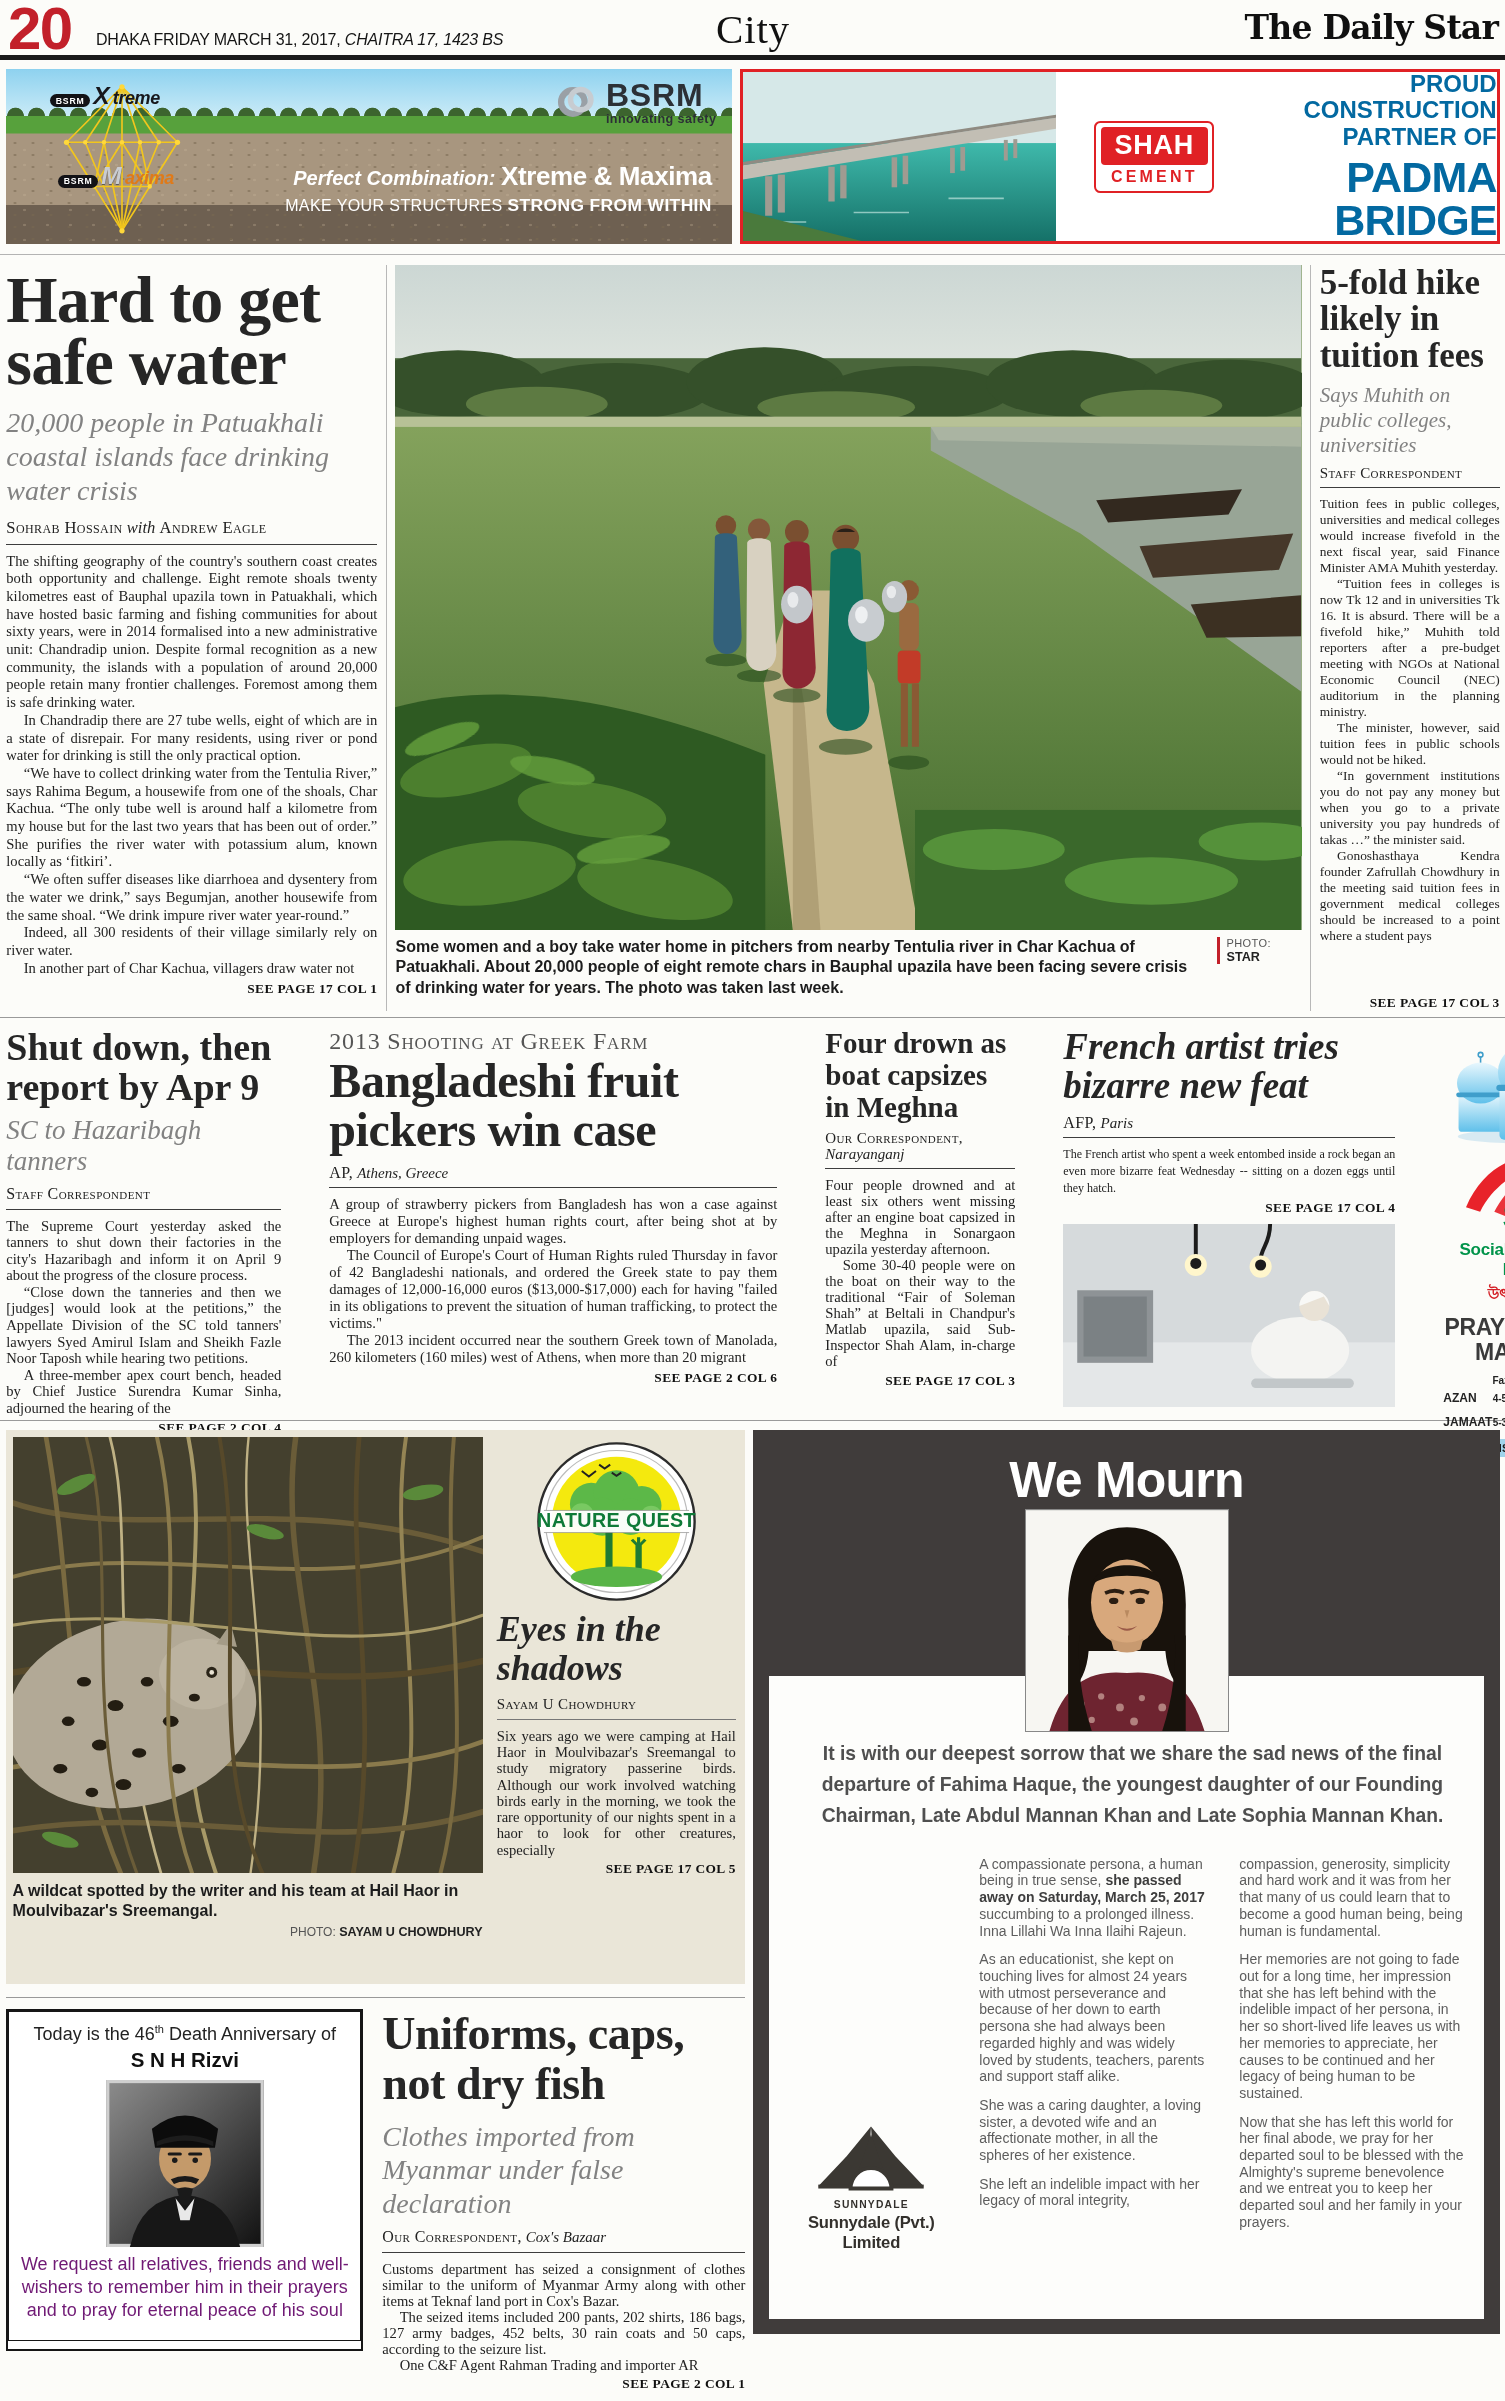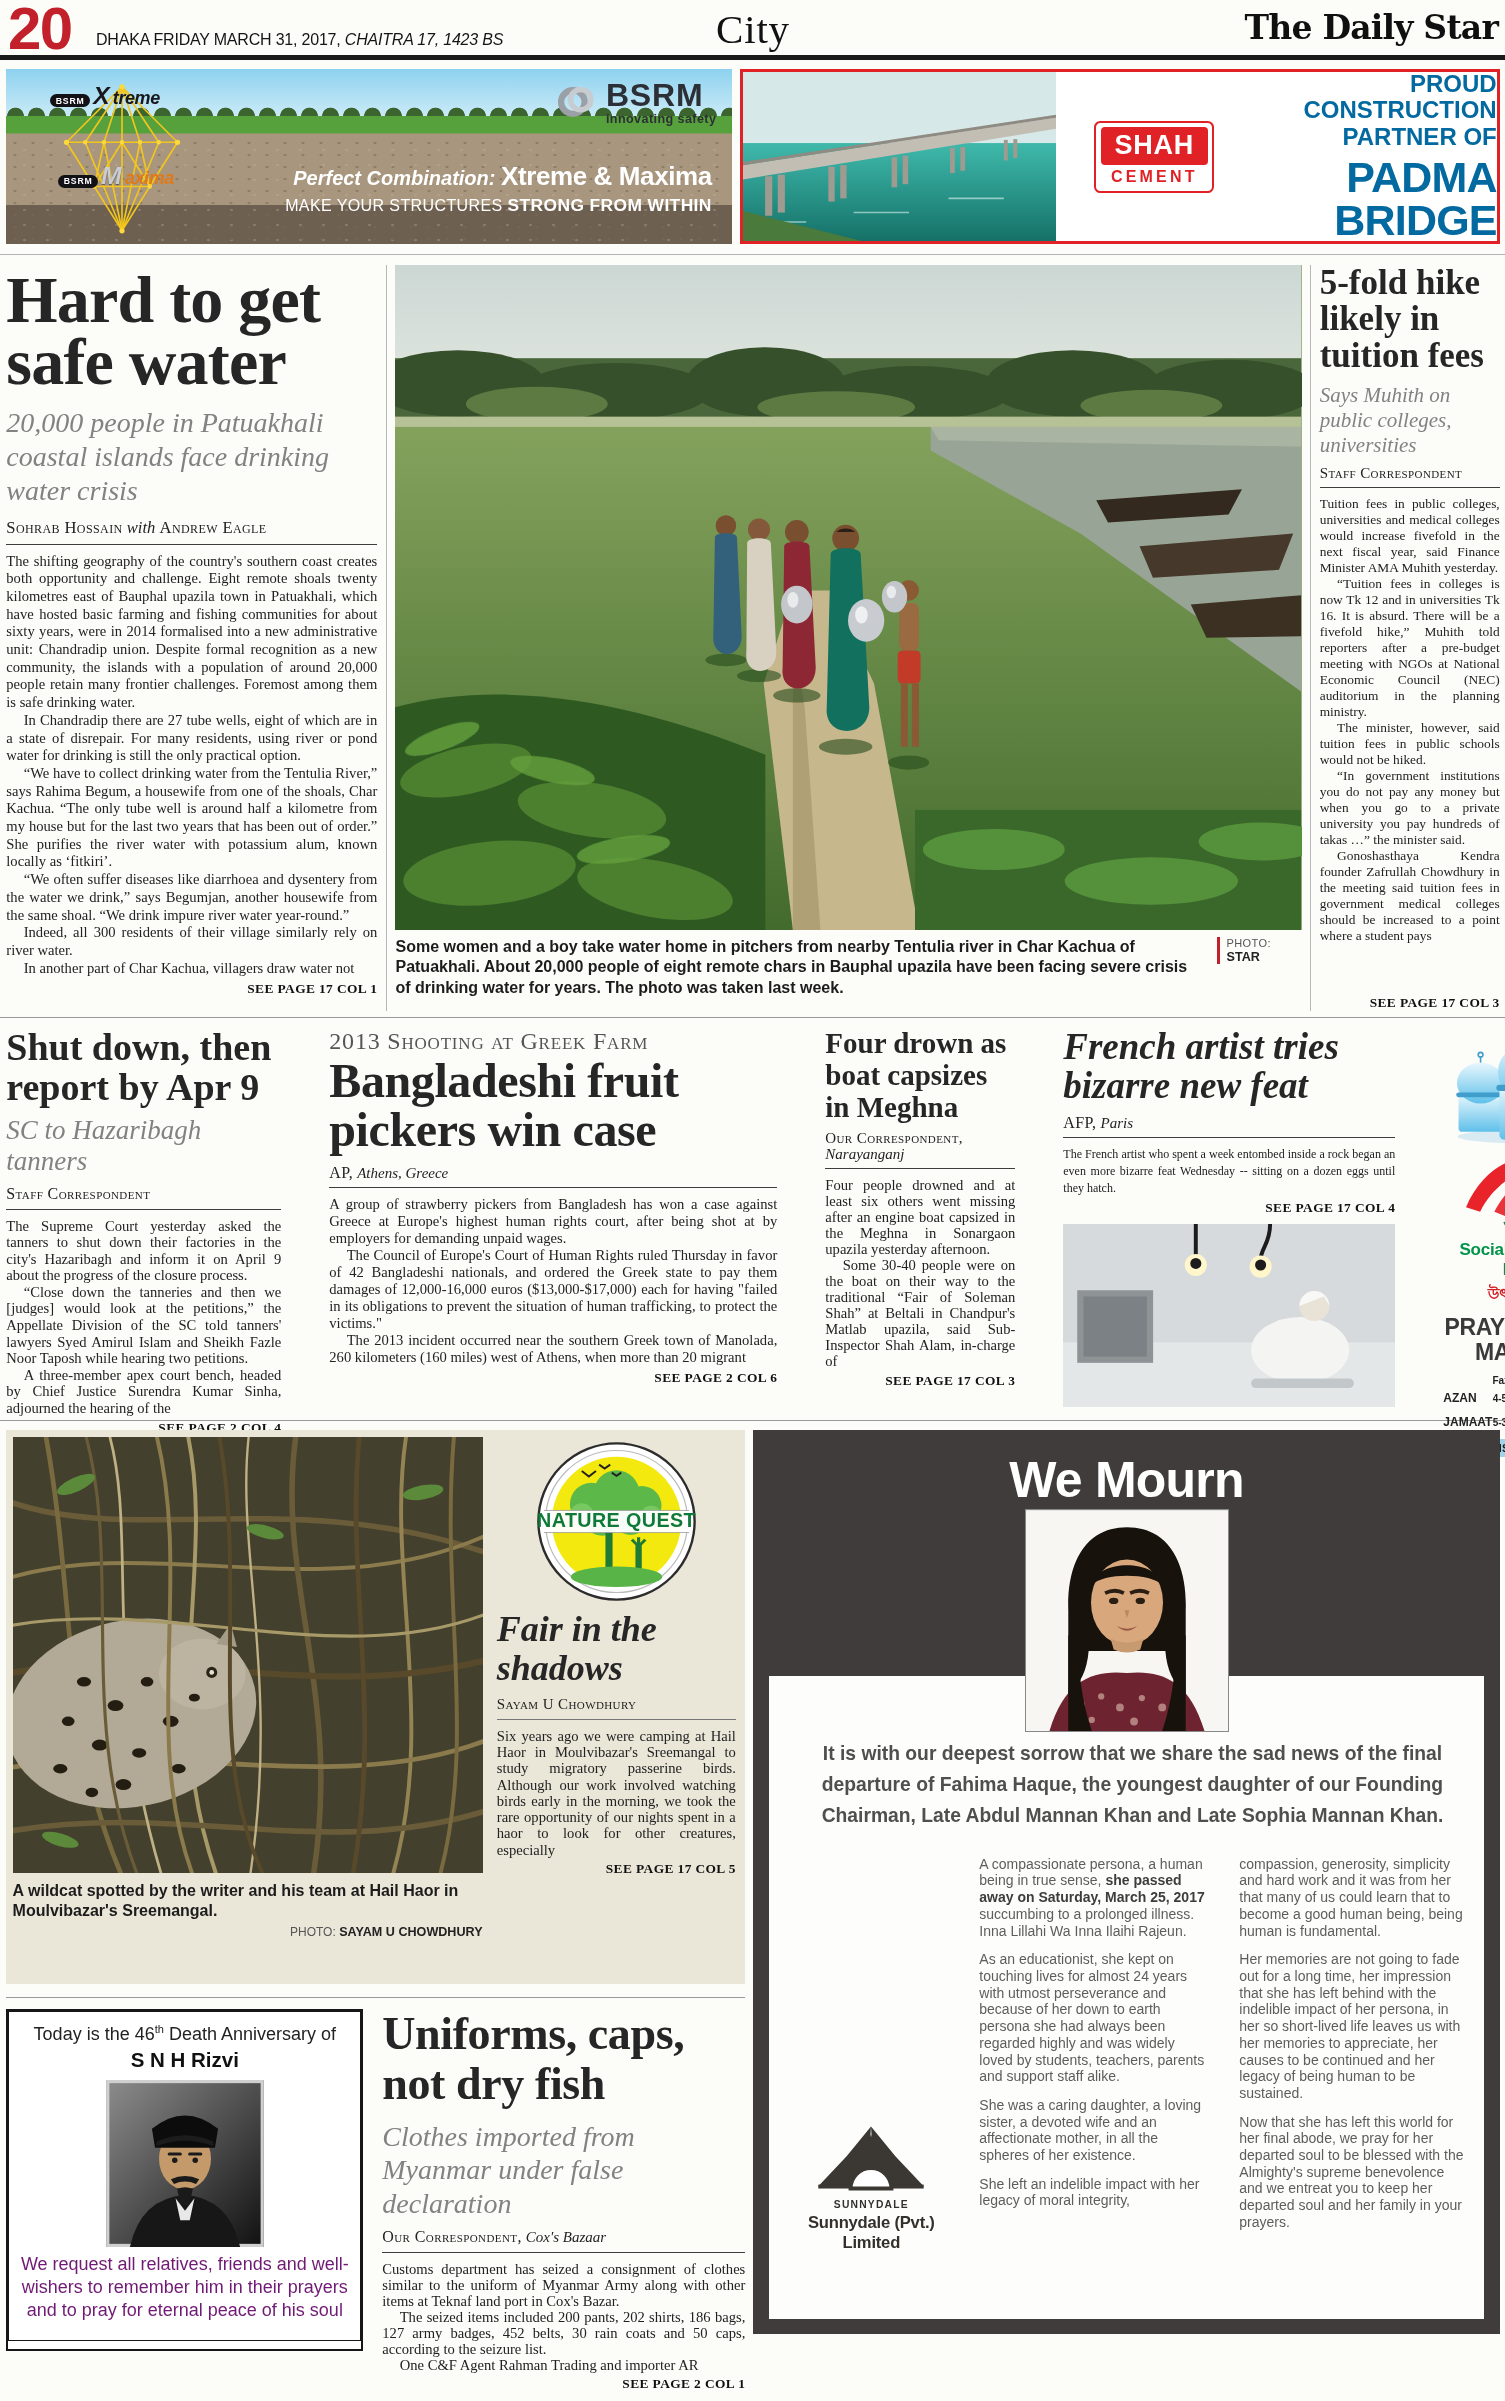--- a/index.html
+++ b/index.html
@@ -648,21 +648,21 @@
             <g fill="#1e7a34">
               <path d="M88,168 L88,112 L80,104 L84,102 L90,108 L90,100 L95,100 L95,108 L101,102 L105,104 L97,112 L97,168 Z"></path>
               <path d="M126,172 L126,132 L120,126 L123,124 L128,129 L128,122 L132,122 L132,129 L137,124 L140,126 L134,132 L134,172 Z"></path>
             </g>
             <ellipse cx="102" cy="172" rx="58" ry="13" fill="#58b447"></ellipse>
             <rect x="10" y="88" width="184" height="28" fill="#fff" opacity="0.96"></rect>
             <line x1="10" y1="88" x2="194" y2="88" stroke="#999" stroke-width="1"></line>
             <line x1="10" y1="116" x2="194" y2="116" stroke="#999" stroke-width="1"></line>
             <text x="102" y="109" text-anchor="middle" font-family="Liberation Sans, sans-serif" font-size="25" font-weight="800" fill="#0f7a38" letter-spacing="0.5">NATURE QUEST</text>
           </svg>
-          <h2 class="hl headline">Fair in the shadows</h2>
+          <h2 class="hl headline">Eyes in the shadows</h2>
           <div class="byline"><span class="sc">Sayam U Chowdhury</span></div>
           <div class="body-txt">
             <p>Six years ago we were camping at Hail Haor in Moulvibazar's Sreemangal to study migratory passerine birds. Although our work involved watching birds early in the morning, we took the rare opportunity of our nights spent in a haor to look for other creatures, especially</p>
           </div>
           <div class="jump">SEE PAGE 17 COL 5</div>
         </div>
       </div>
 
       <div class="bl-rule"></div>
 

